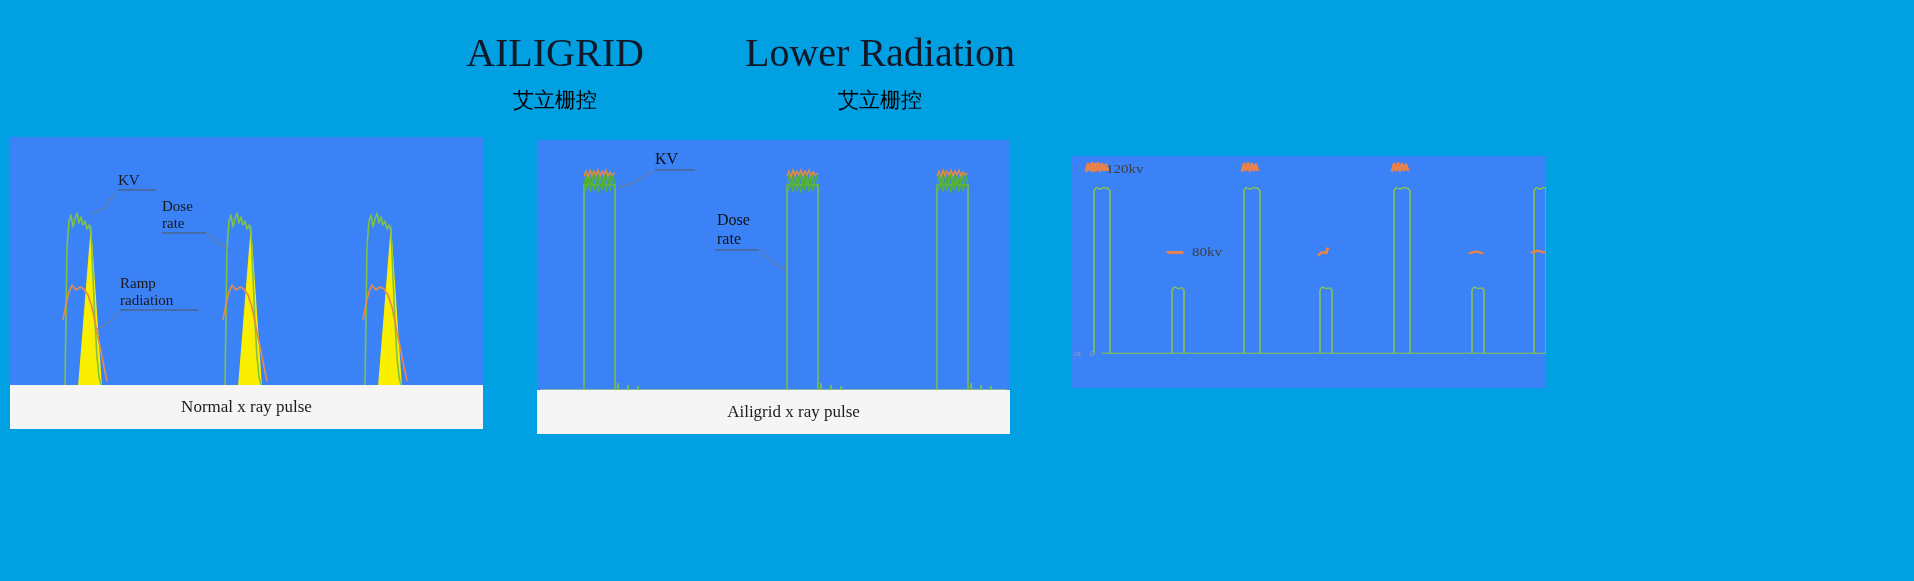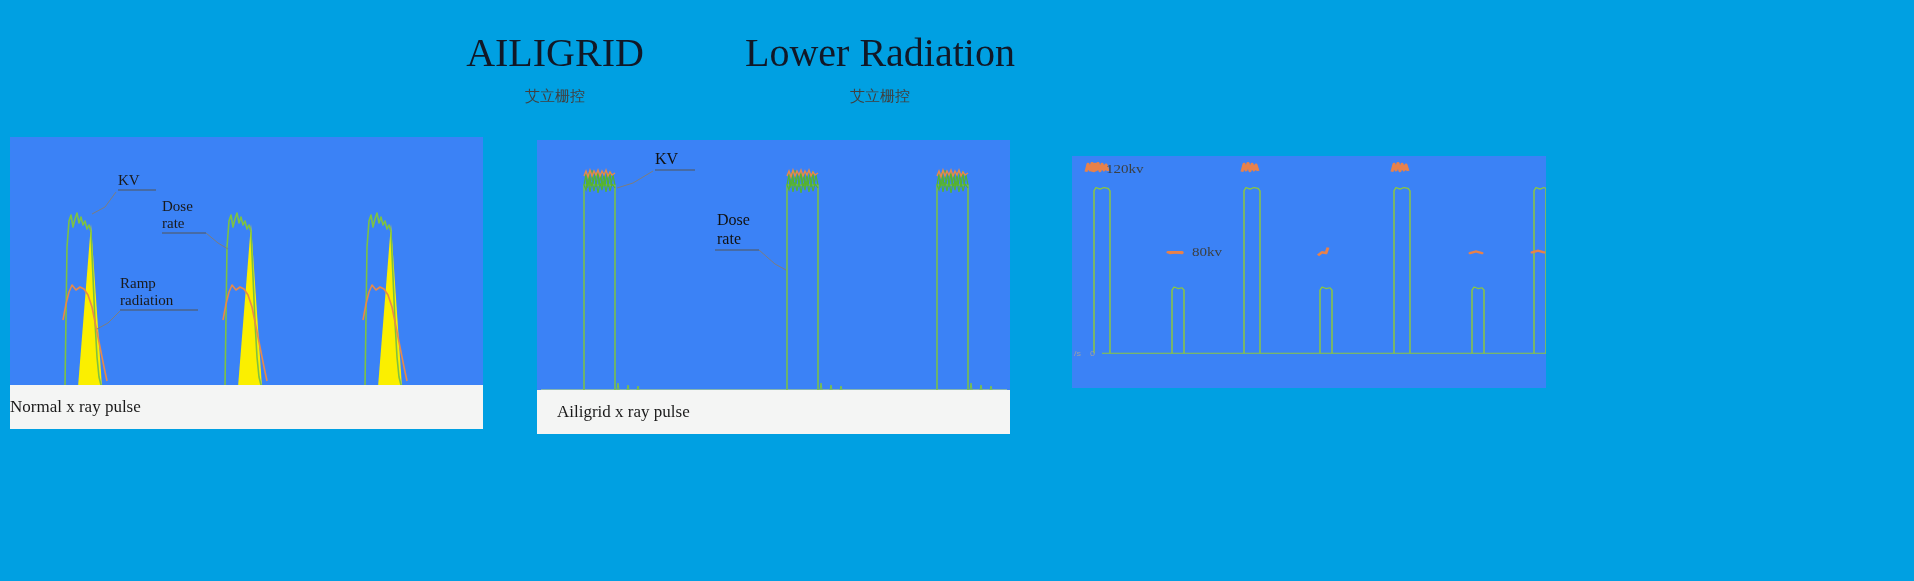--- a/index.html
+++ b/index.html
@@ -29,22 +29,22 @@
   }
   .header-en {
     font-family: "Liberation Serif", serif;
     font-size: 40px;
     color: #111827;
     line-height: 1.05;
     white-space: nowrap;
   }
   .header-cn {
     font-family: "DejaVu Sans", sans-serif;
-    font-size: 15px;
-    color: #404040;
+    font-size: 21px;
+    color: #000000;
     line-height: 1.6;
     margin-top: 10px;
     white-space: nowrap;
   }
   #hdr0 { left: 430px; width: 250px; }
   #hdr1 { left: 640px; width: 480px; text-align: center; }
   #hdr2 { left: 1050px; width: 390px; }
 
   
   .panel {
@@ -63,20 +63,21 @@
     width: 100%;
     height: 100%;
   }
   .panel-plot svg { display: block; width: 100%; height: 100%; }
 
   .panel-caption {
     position: absolute;
     left: 0;
     bottom: 0;
     width: 100%;
+    text-align: center;
     font-family: "Liberation Serif", serif;
     font-size: 17px;
     color: #1a1a1a;
   }
   #panel-0 .panel-caption { height: 44px; line-height: 44px; background: #F4F5F4; }
   #panel-1 .panel-caption { height: 44px; line-height: 44px; background: #F4F5F4; padding-left: 20px; }
   #panel-2 .panel-caption {
     height: 40px; line-height: 40px;
     background: #FFFFFF;
     font-weight: bold;

